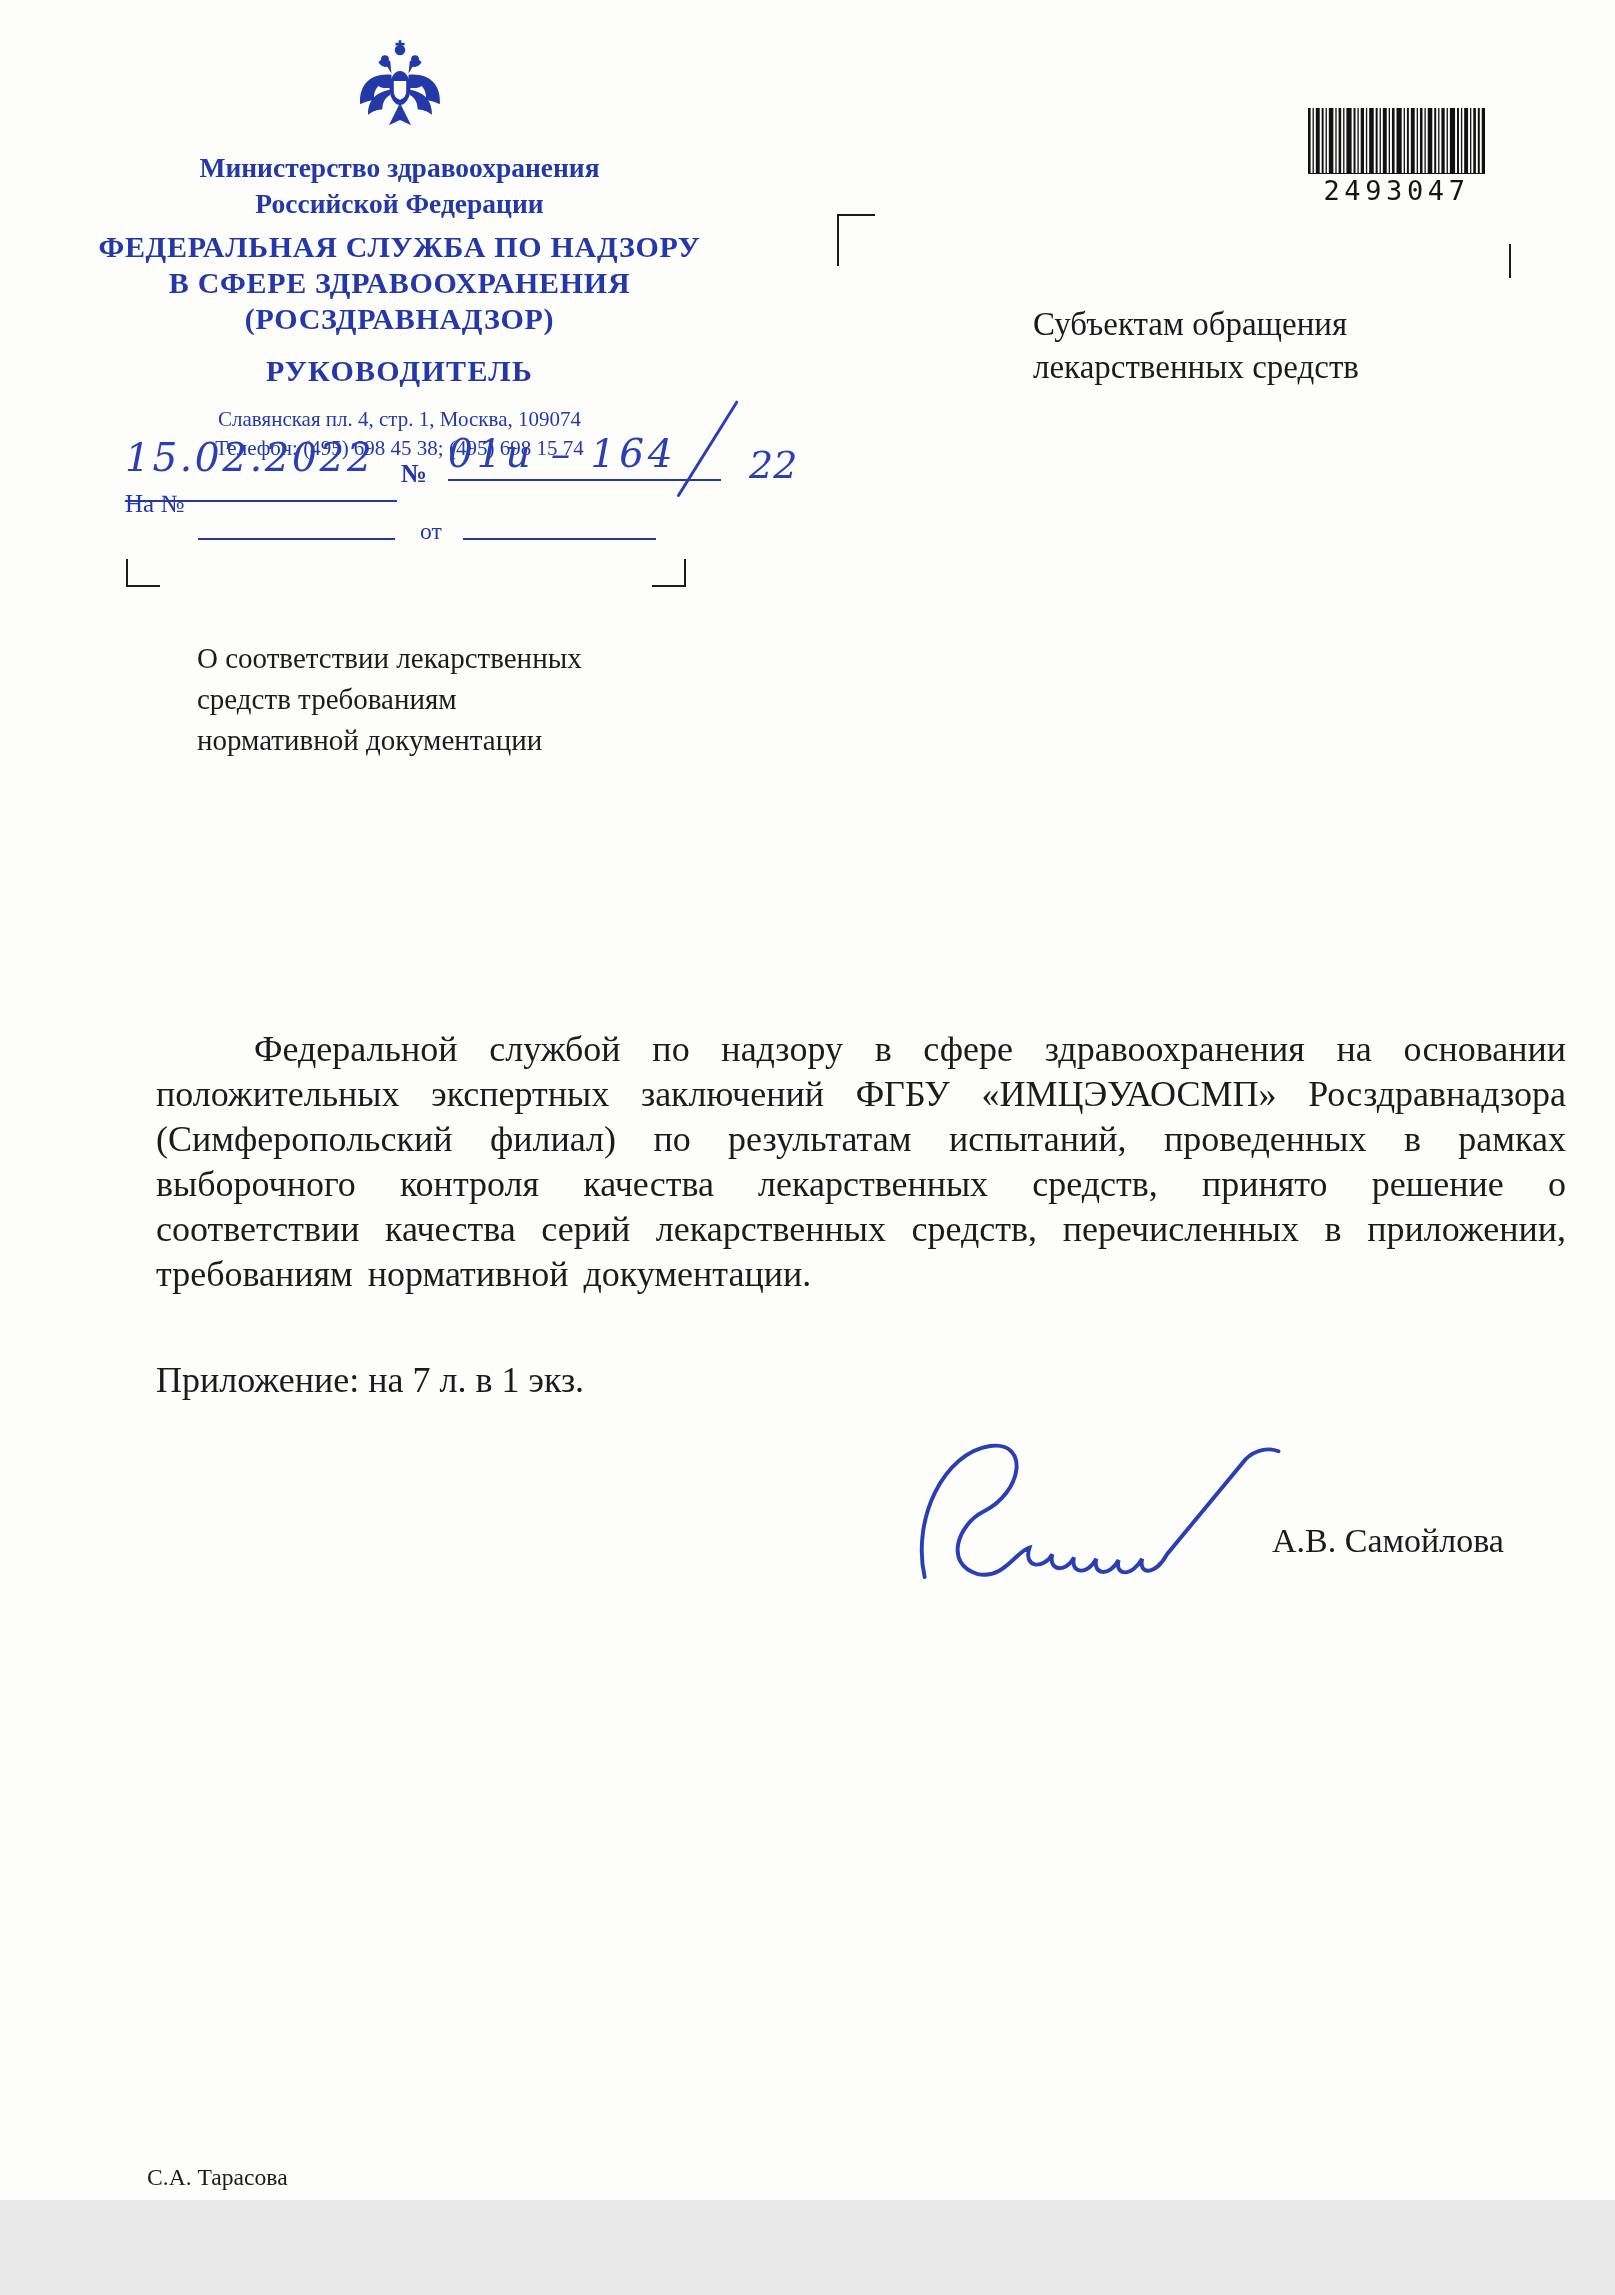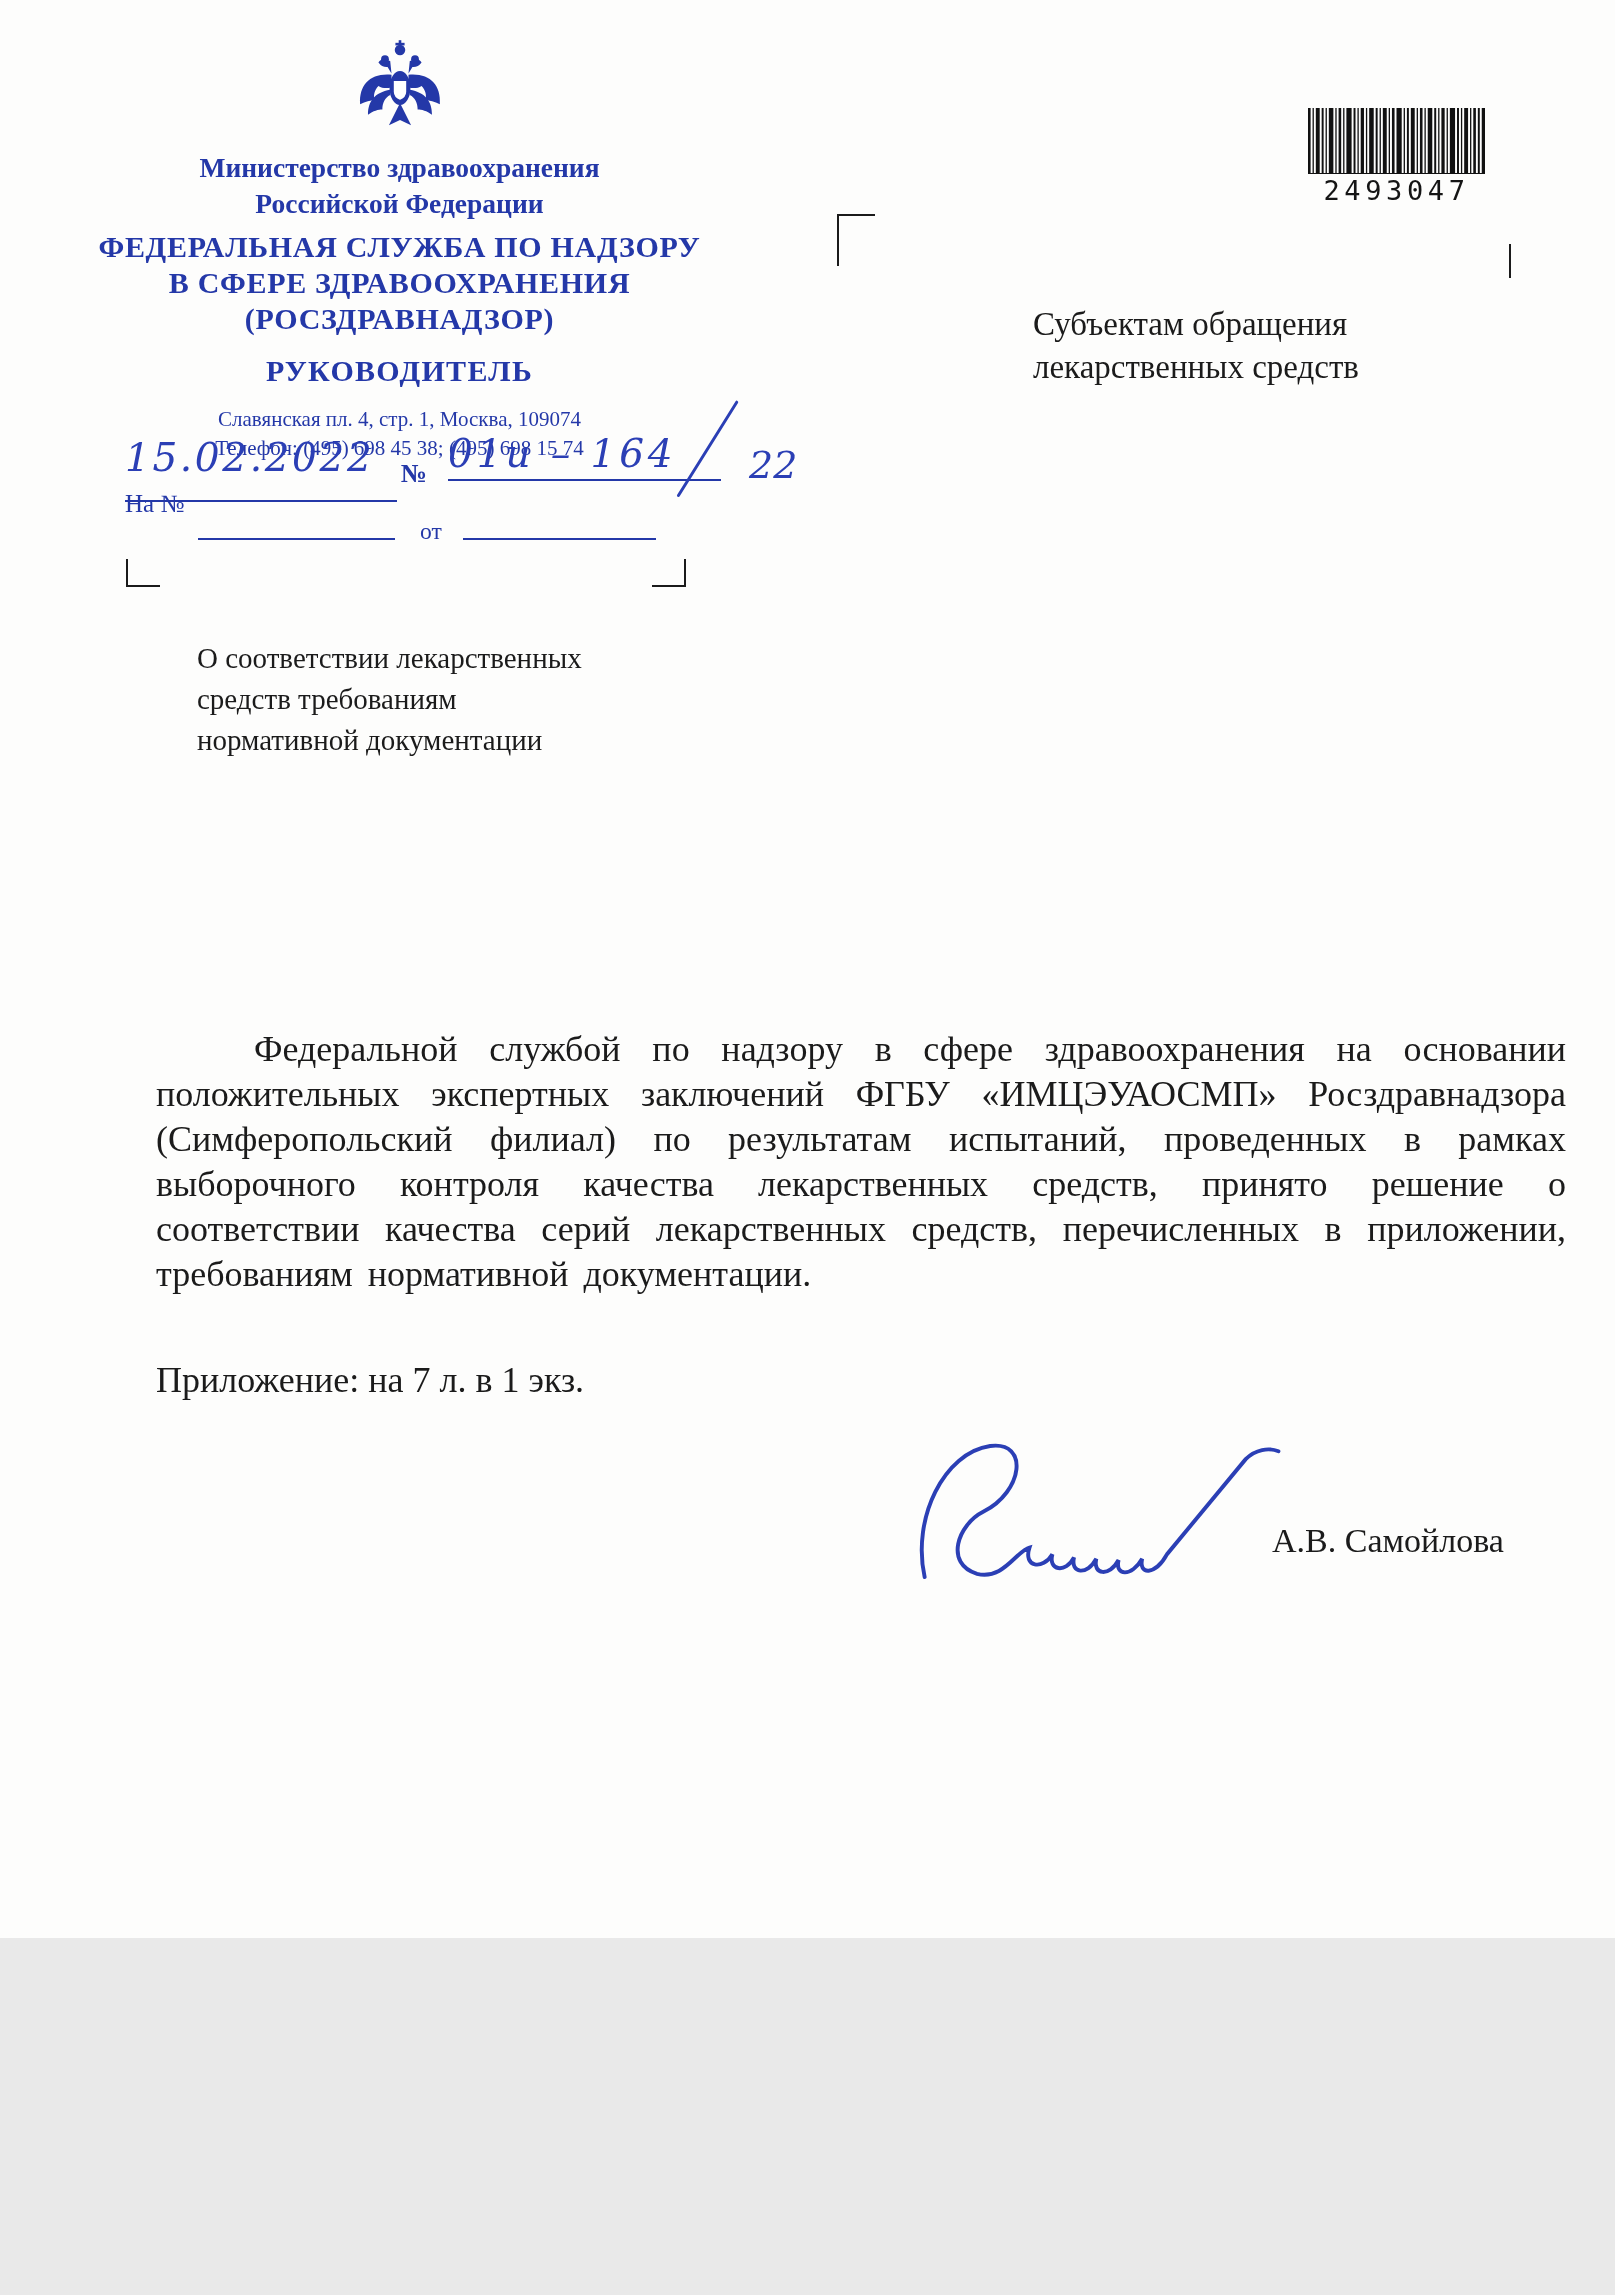--- a/index.html
+++ b/index.html
@@ -4,21 +4,21 @@
 <style>
   :root{
     --letterhead-blue:#2438a8;
     --ink-blue:#2b3fb5;
     --text:#1b1b1b;
     --mark:#2a2a2a;
   }
   *{margin:0;padding:0;box-sizing:border-box}
   html,body{background:#e9e9e9}
   .page{
-    position:relative;width:1616px;height:1938px;background:#fdfdfc;
+    position:relative;width:1616px;height:2200px;background:#fdfdfc;
     font-family:"Liberation Serif","DejaVu Serif",serif;color:var(--text);
     overflow:hidden;margin:0 auto;
   }
   
   .letterhead{position:absolute;left:39px;top:18.4px;width:721px;text-align:center;color:var(--letterhead-blue)}
   .emblem{display:block;margin:0 auto;width:98px;height:130px;color:var(--letterhead-blue)}
   .lh-ministry{font-weight:bold;font-size:27.5px;line-height:33px;margin-top:2.6px}
   .lh-service{font-weight:bold;font-size:30px;line-height:36px;margin-top:9.2px;letter-spacing:0.7px}
   .lh-role{font-weight:bold;font-size:30px;line-height:34px;margin-top:17px;letter-spacing:1.3px}
   .lh-addr{font-size:21px;line-height:29px;margin-top:17px}

